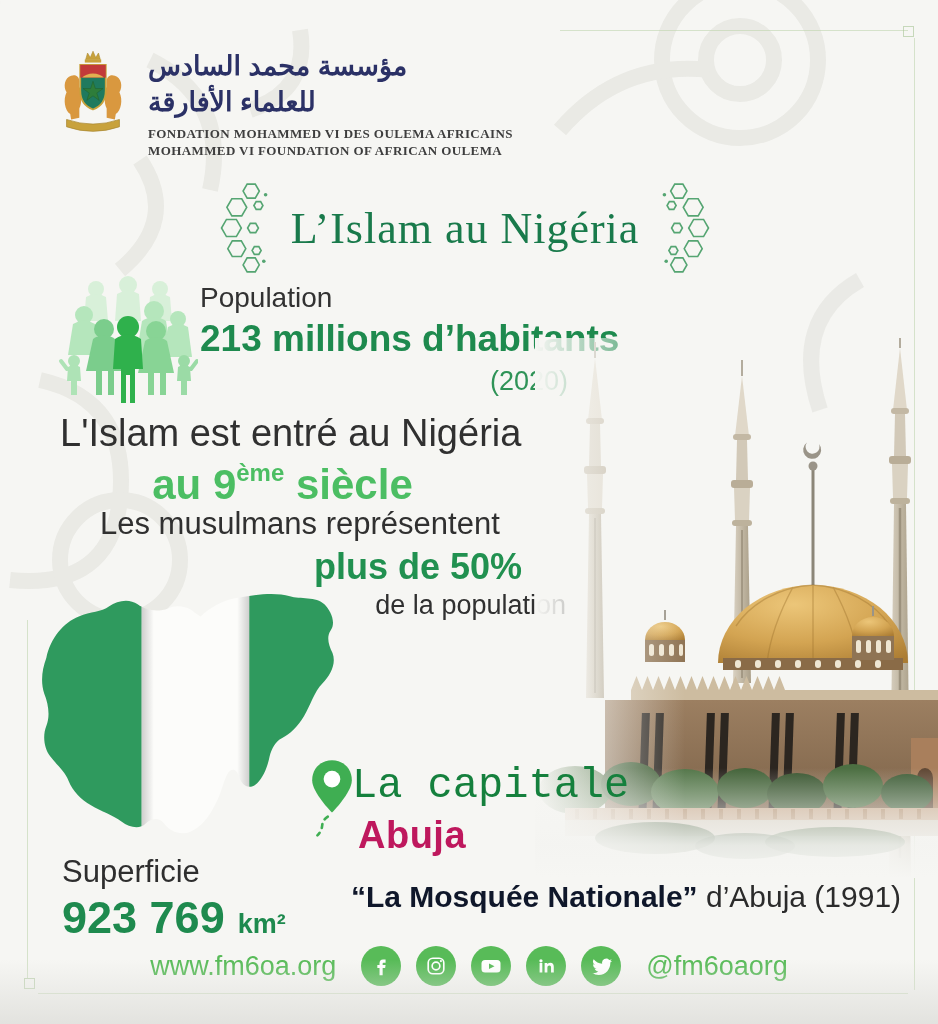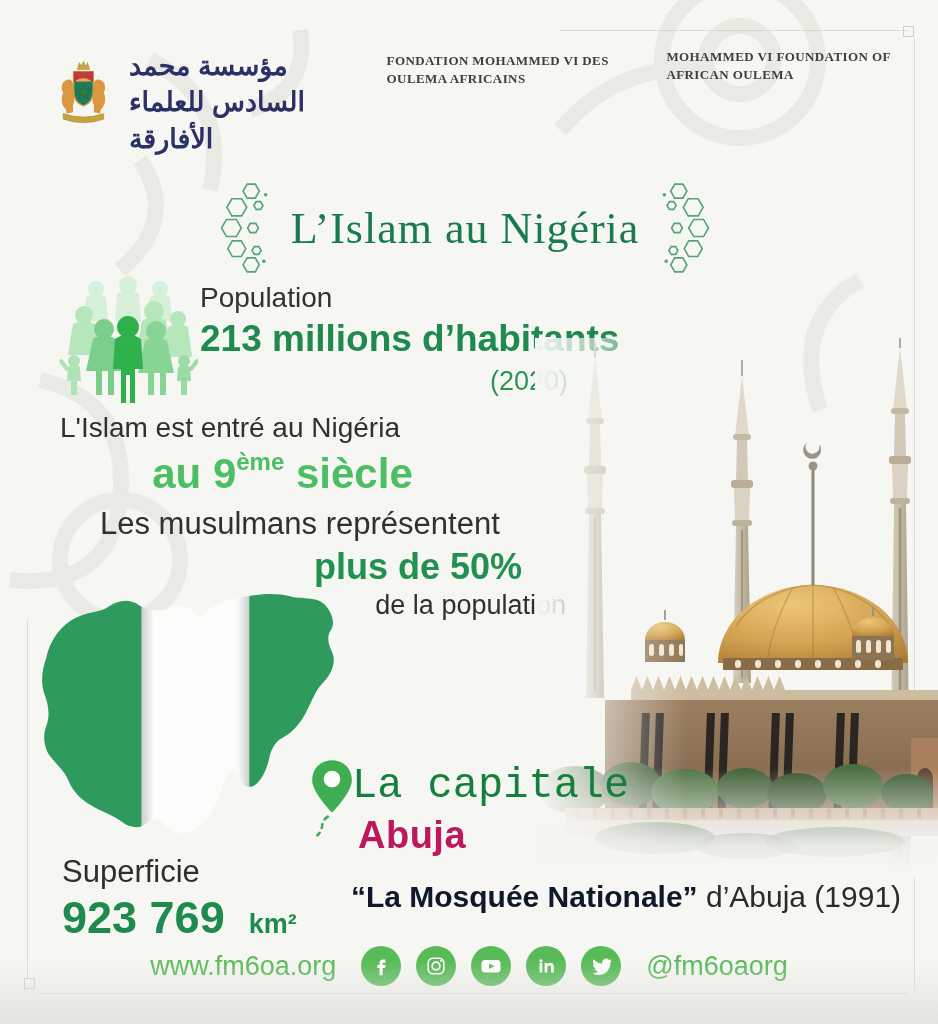--- a/index.html
+++ b/index.html
@@ -7,56 +7,56 @@
   #poster{position:relative;width:938px;height:1024px;overflow:hidden;
           background:#f6f6f3;}
   .abs{position:absolute;}
 
   
   .frame-line{position:absolute;background:#b9d2a8;opacity:.55;}
   .frame-key{position:absolute;width:9px;height:9px;border:1px solid #a6c494;opacity:.6;background:transparent;}
 
   
   #brand{left:52px;top:48px;display:flex;gap:14px;align-items:flex-start;}
-  .brand-text{display:flex;flex-direction:row;}
+  .brand-text{display:flex;flex-direction:column;}
   .arabic{font-size:27px;line-height:1.35;color:#2b3166;font-weight:bold;direction:rtl;text-align:left;width:336px;}
   .orgline{font-family:"Liberation Serif", serif;font-size:13px;letter-spacing:.4px;color:#3e3e3e;font-weight:600;line-height:1.35;}
 
   
   #title-row{left:140px;top:178px;width:650px;display:flex;align-items:center;justify-content:center;gap:20px;}
   #page-title{font-family:"Liberation Serif", serif;font-size:44px;color:#197a4b;font-weight:500;letter-spacing:1px;white-space:nowrap;}
 
   
   #population-text{left:200px;top:282px;width:475px;}
   .label-dark{font-size:28px;color:#323232;font-weight:500;}
   #population-value{font-size:37px;font-weight:bold;color:#1e8a4e;margin-top:4px;white-space:nowrap;}
   #population-year{font-size:27px;color:#2f9357;font-weight:500;width:368px;text-align:right;margin-top:6px;}
 
   
   #entry-block{left:60px;top:412px;width:445px;text-align:center;}
-  #entry-line1{font-size:28px;color:#303030;font-weight:500;text-align:left;white-space:nowrap;}
+  #entry-line1{font-size:38px;color:#303030;font-weight:500;text-align:left;white-space:nowrap;}
   #entry-line2{font-size:42px;font-weight:bold;color:#4cbe63;margin-top:4px;}
   #entry-line2 sup{font-size:24px;vertical-align:18px;}
 
   
   #muslims-block{left:100px;top:506px;width:466px;}
   #muslims-line1{font-size:31px;color:#303030;font-weight:400;white-space:nowrap;}
   #muslims-highlight{font-size:36px;font-weight:bold;color:#219150;text-align:right;padding-right:44px;margin-top:4px;}
   #muslims-line3{font-size:27px;color:#303030;text-align:right;margin-top:2px;font-weight:500;}
 
   
   #capital-text{left:352px;top:762px;}
   #capital-label{font-size:42px;color:#15803d;font-weight:500;font-family:Liberation Mono, monospace;}
   #capital-name{font-size:38px;font-weight:bold;color:#be185d;margin-top:4px;margin-left:6px;letter-spacing:.5px;}
 
   
   #area-block{left:62px;top:854px;}
   #area-label{font-size:31px;color:#2e2e2e;font-weight:500;}
   #area-value{font-size:45px;font-weight:bold;color:#1e8a4e;margin-top:2px;white-space:nowrap;}
-  #area-value .unit{font-size:27px;font-weight:bold;margin-left:24px;}
+  #area-value .unit{font-size:27px;font-weight:bold;margin-left:13px;}
 
   
   #mosque-caption{left:320px;top:880px;width:612px;text-align:center;font-size:30px;white-space:nowrap;}
   #mosque-caption .hl{color:#0f172a;font-weight:bold;}
   #mosque-caption .rest{color:#2b2b2b;font-weight:500;}
 
   
   #footer{left:0;top:946px;width:938px;display:flex;align-items:center;justify-content:center;gap:15px;}
   #footer .site{font-size:27px;color:#58bb58;font-weight:500;margin-right:10px;}
   #footer .handle{font-size:27px;color:#58bb58;font-weight:500;margin-left:10px;}

